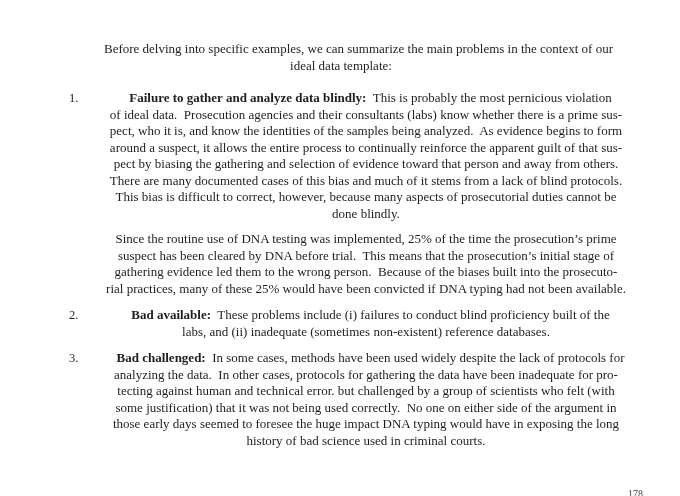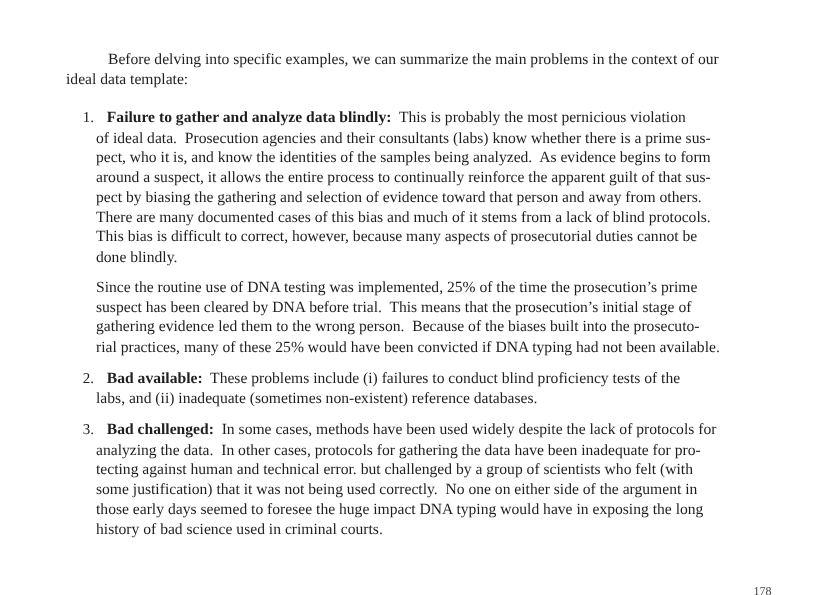--- a/index.html
+++ b/index.html
@@ -10,20 +10,21 @@
   .page {
     position: relative;
     width: 680px;
     height: 496px;
     background: #ffffff;
     overflow: hidden;
     font-family: "Liberation Serif", serif;
     font-size: 13px;
     line-height: 16.5px;
     color: #1e1e1e;
+    text-align: center;
   }
   .intro {
     margin: 0;
     padding-top: 41px;
     margin-left: 55px;
     width: 572px;
     text-indent: 35px;
     white-space: pre-wrap;
   }
   .problem-list {
@@ -80,21 +81,21 @@
 This bias is difficult to correct, however, because many aspects of prosecutorial duties cannot be
 done blindly.</span></p>
       <p class="item-text follow"><span>Since the routine use of DNA testing was implemented, 25% of the time the prosecution’s prime
 suspect has been cleared by DNA before trial.  This means that the prosecution’s initial stage of
 gathering evidence led them to the wrong person.  Because of the biases built into the prosecuto-
 rial practices, many of these 25% would have been convicted if DNA typing had not been available.</span></p>
     </div>
 
     <div class="list-item next-item">
       <span class="item-number">2.</span>
-      <p class="item-text lead"><b class="item-heading">Bad available:</b><span>  These problems include (i) failures to conduct blind proficiency tests of the
+      <p class="item-text lead"><b class="item-heading">Bad available:</b><span>  These problems include (i) failures to conduct blind proficiency built of the
 labs, and (ii) inadequate (sometimes non-existent) reference databases.</span></p>
     </div>
 
     <div class="list-item next-item">
       <span class="item-number">3.</span>
       <p class="item-text lead"><b class="item-heading">Bad challenged:</b><span>  In some cases, methods have been used widely despite the lack of protocols for
 analyzing the data.  In other cases, protocols for gathering the data have been inadequate for pro-
 tecting against human and technical error. but challenged by a group of scientists who felt (with
 some justification) that it was not being used correctly.  No one on either side of the argument in
 those early days seemed to foresee the huge impact DNA typing would have in exposing the long

